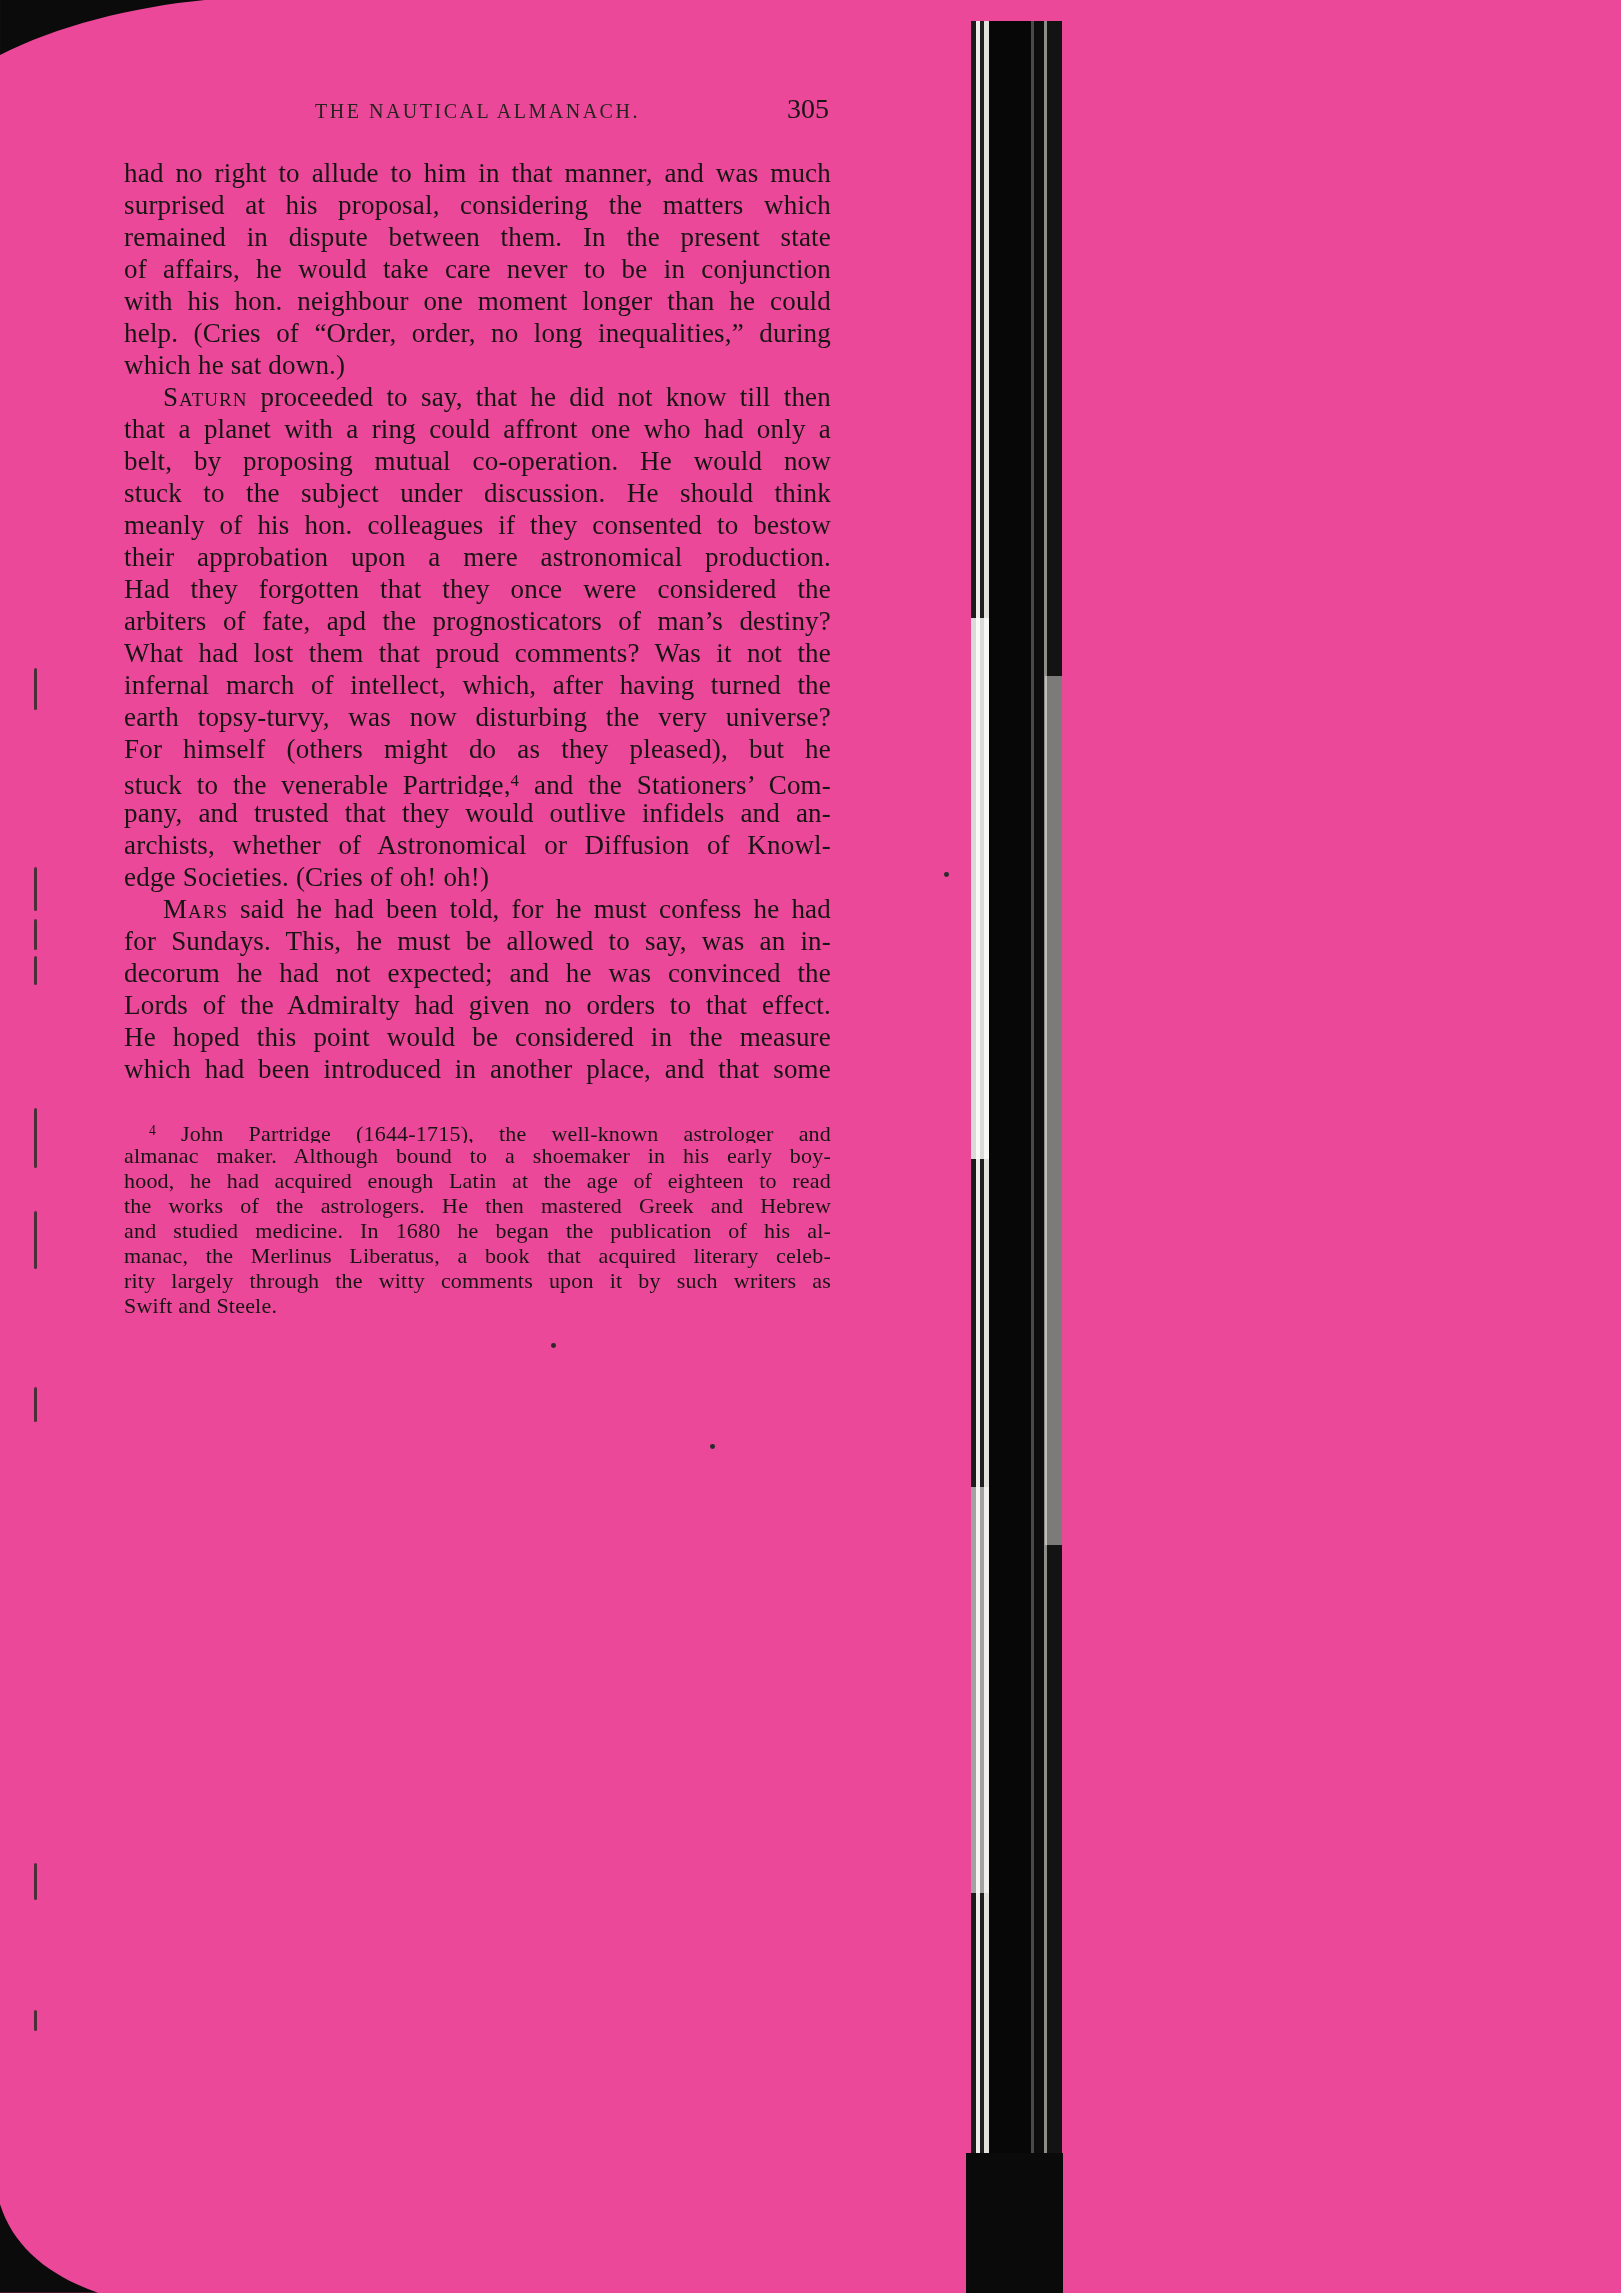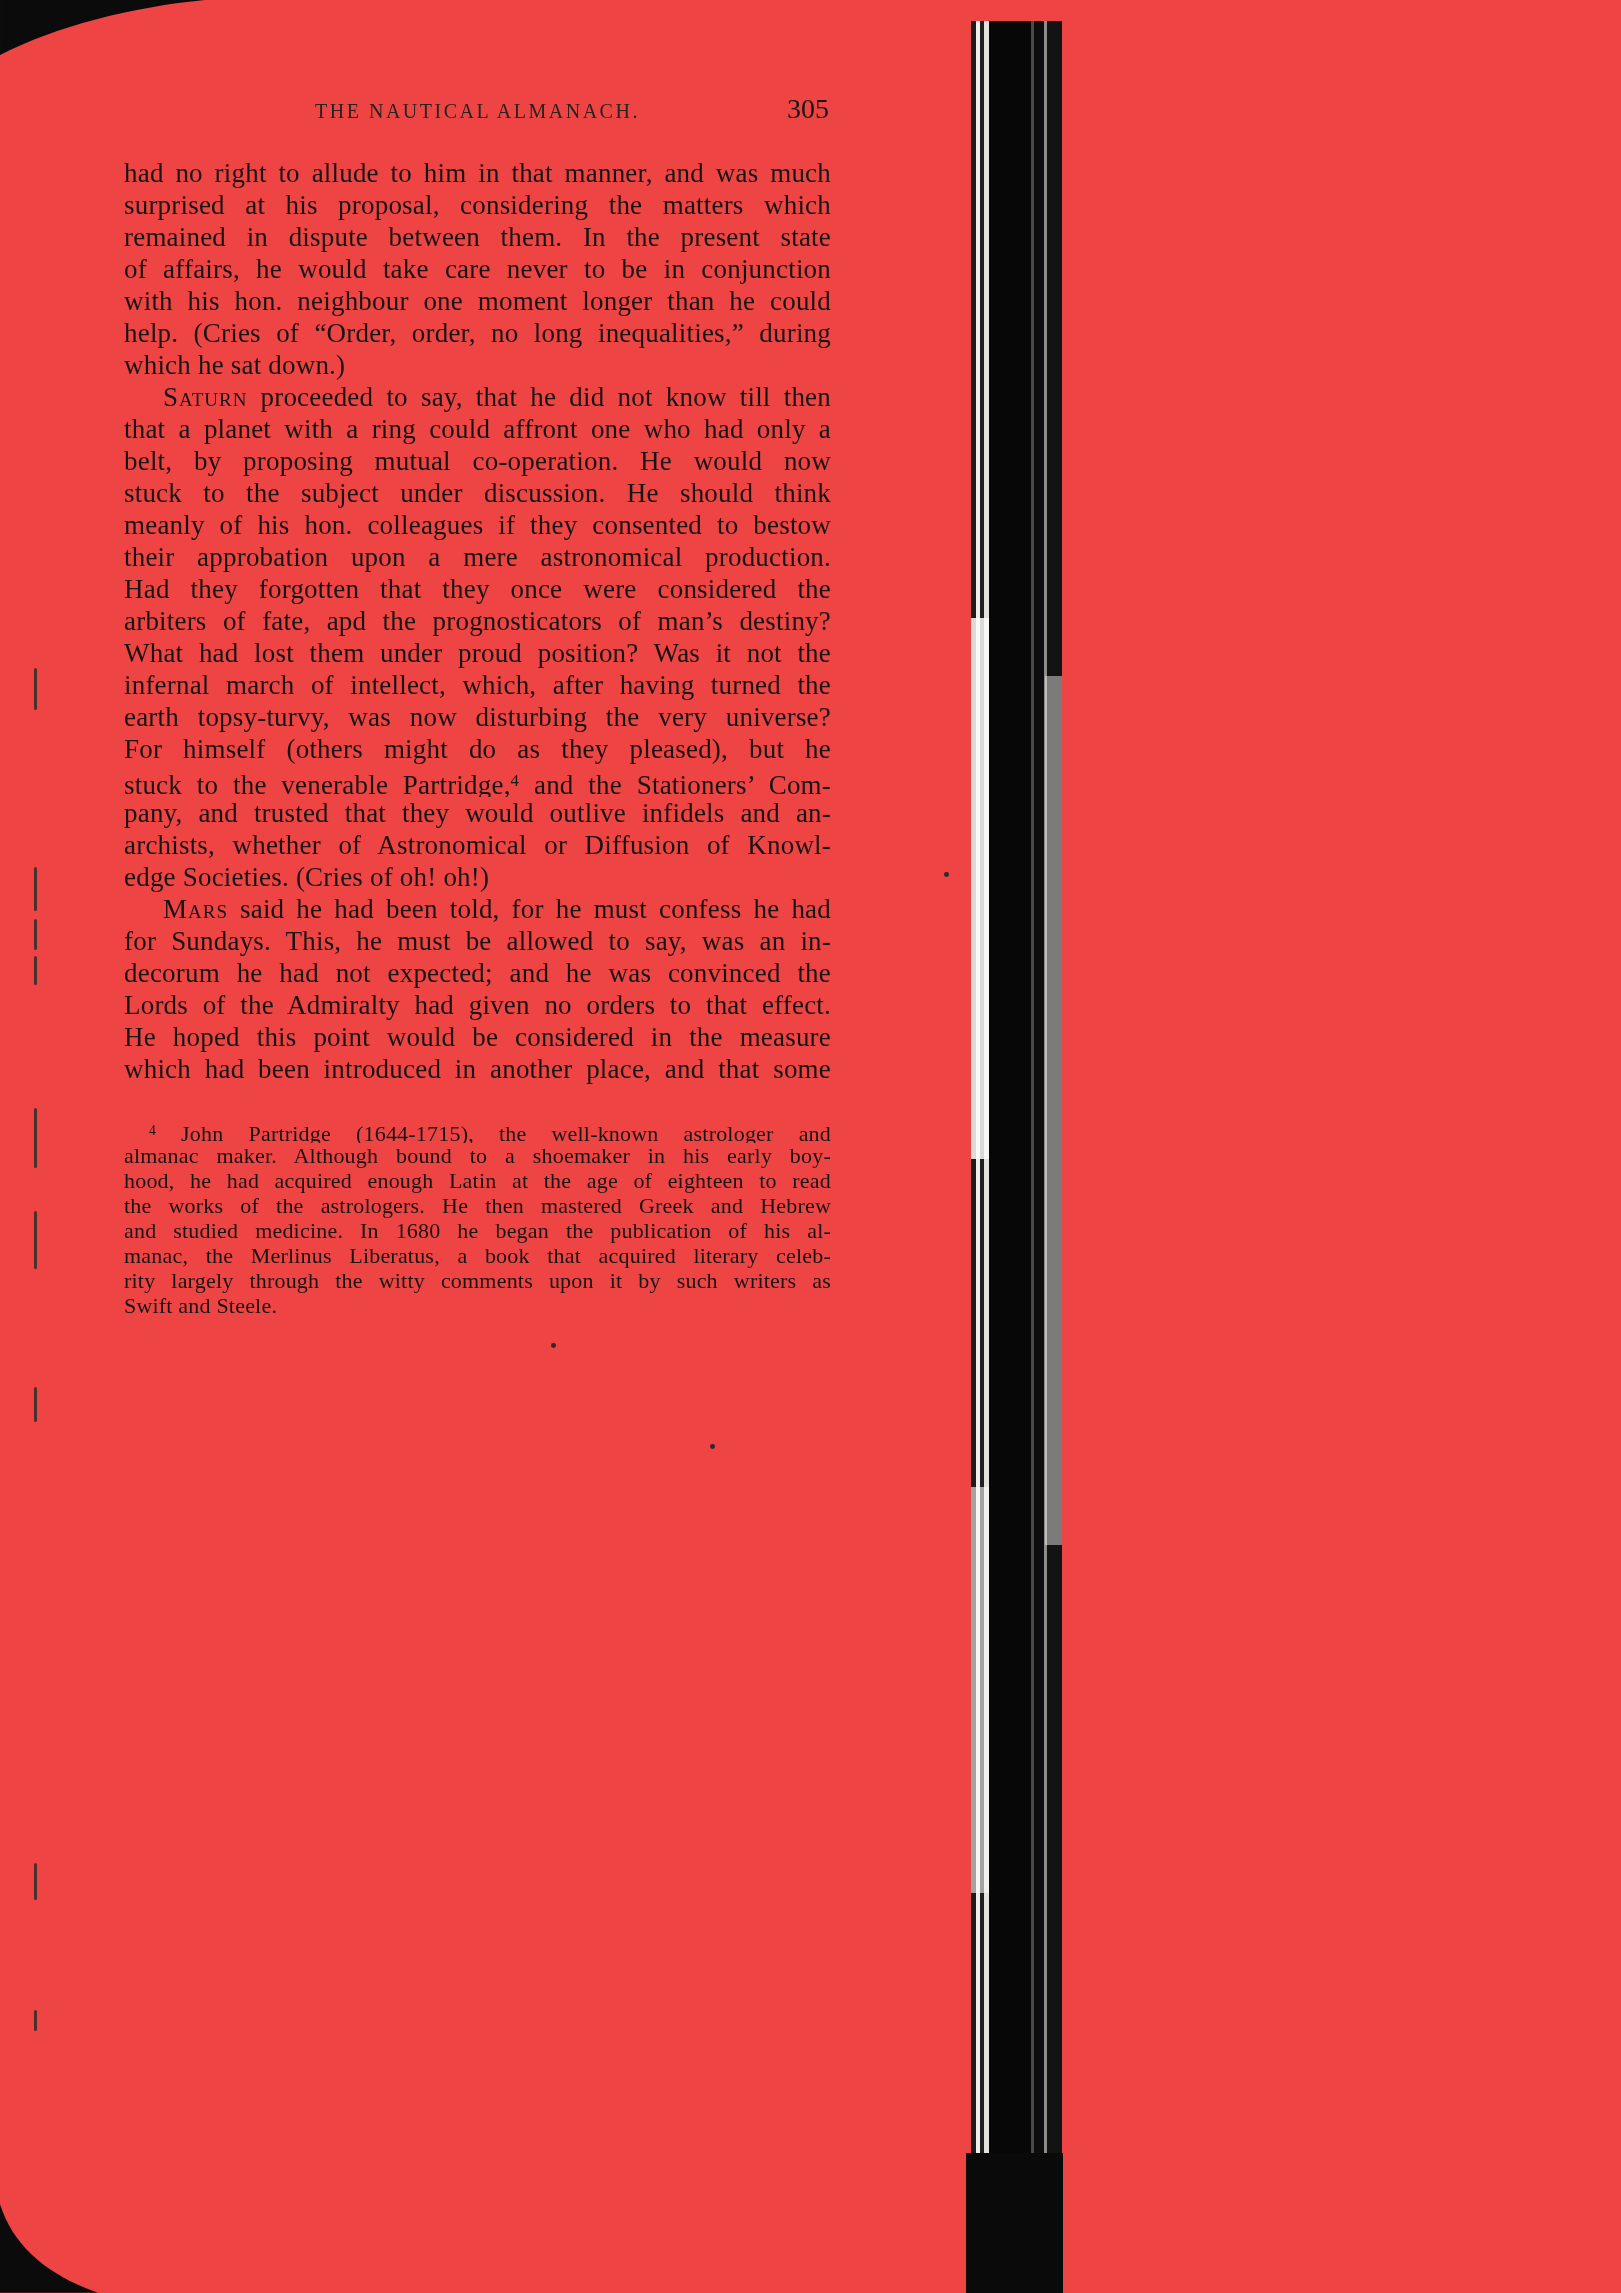--- a/index.html
+++ b/index.html
@@ -1,20 +1,20 @@
 <!DOCTYPE html>
 <html><head>
 <meta charset="utf-8">
 <style>
   * { margin:0; padding:0; box-sizing:border-box; }
   html,body { background:#ffffff; }
   body { width:1621px; height:2293px; position:relative; }
   .page {
     position:absolute; inset:0;
-    background:#ef4444;
+    background:#ec4899;
     overflow:hidden;
     font-family:"Liberation Serif", serif;
     color:#171513;
   }
   .text-block { position:absolute; left:124px; top:93px; width:707px; }
 
   .header { position:relative; height:33px; margin-bottom:31px; }
   .running-title {
     position:absolute; left:50%; transform:translateX(-50%); top:6.8px;
     font-size:20px; letter-spacing:2.5px; color:#26231f; white-space:nowrap;
@@ -116,21 +116,21 @@
         </div>
         <div class="paragraph">
           <div class="line indent"><span class="seg-smallcaps">Saturn</span><span class="seg-normal"> proceeded to say, that he did not know till then</span></div>
           <div class="line"><span class="seg-normal">that a planet with a ring could affront one who had only a</span></div>
           <div class="line"><span class="seg-normal">belt, by proposing mutual co-operation. He would now</span></div>
           <div class="line"><span class="seg-normal">stuck to the subject under discussion. He should think</span></div>
           <div class="line"><span class="seg-normal">meanly of his hon. colleagues if they consented to bestow</span></div>
           <div class="line"><span class="seg-normal">their approbation upon a mere astronomical production.</span></div>
           <div class="line"><span class="seg-normal">Had they forgotten that they once were considered the</span></div>
           <div class="line"><span class="seg-normal">arbiters of fate, apd the prognosticators of man’s destiny?</span></div>
-          <div class="line"><span class="seg-normal">What had lost them under proud position? Was it not the</span></div>
+          <div class="line"><span class="seg-normal">What had lost them that proud comments? Was it not the</span></div>
           <div class="line"><span class="seg-normal">infernal march of intellect, which, after having turned the</span></div>
           <div class="line"><span class="seg-normal">earth topsy-turvy, was now disturbing the very universe?</span></div>
           <div class="line"><span class="seg-normal">For himself (others might do as they pleased), but he</span></div>
           <div class="line"><span class="seg-normal">stuck to the venerable Partridge,</span><span class="seg-sup">4</span><span class="seg-normal"> and the Stationers’ Com-</span></div>
           <div class="line"><span class="seg-normal">pany, and trusted that they would outlive infidels and an-</span></div>
           <div class="line"><span class="seg-normal">archists, whether of Astronomical or Diffusion of Knowl-</span></div>
           <div class="line last"><span class="seg-normal">edge Societies. (Cries of oh! oh!)</span></div>
         </div>
         <div class="paragraph">
           <div class="line indent"><span class="seg-smallcaps">Mars</span><span class="seg-normal"> said he had been told, for he must confess he had</span></div>

